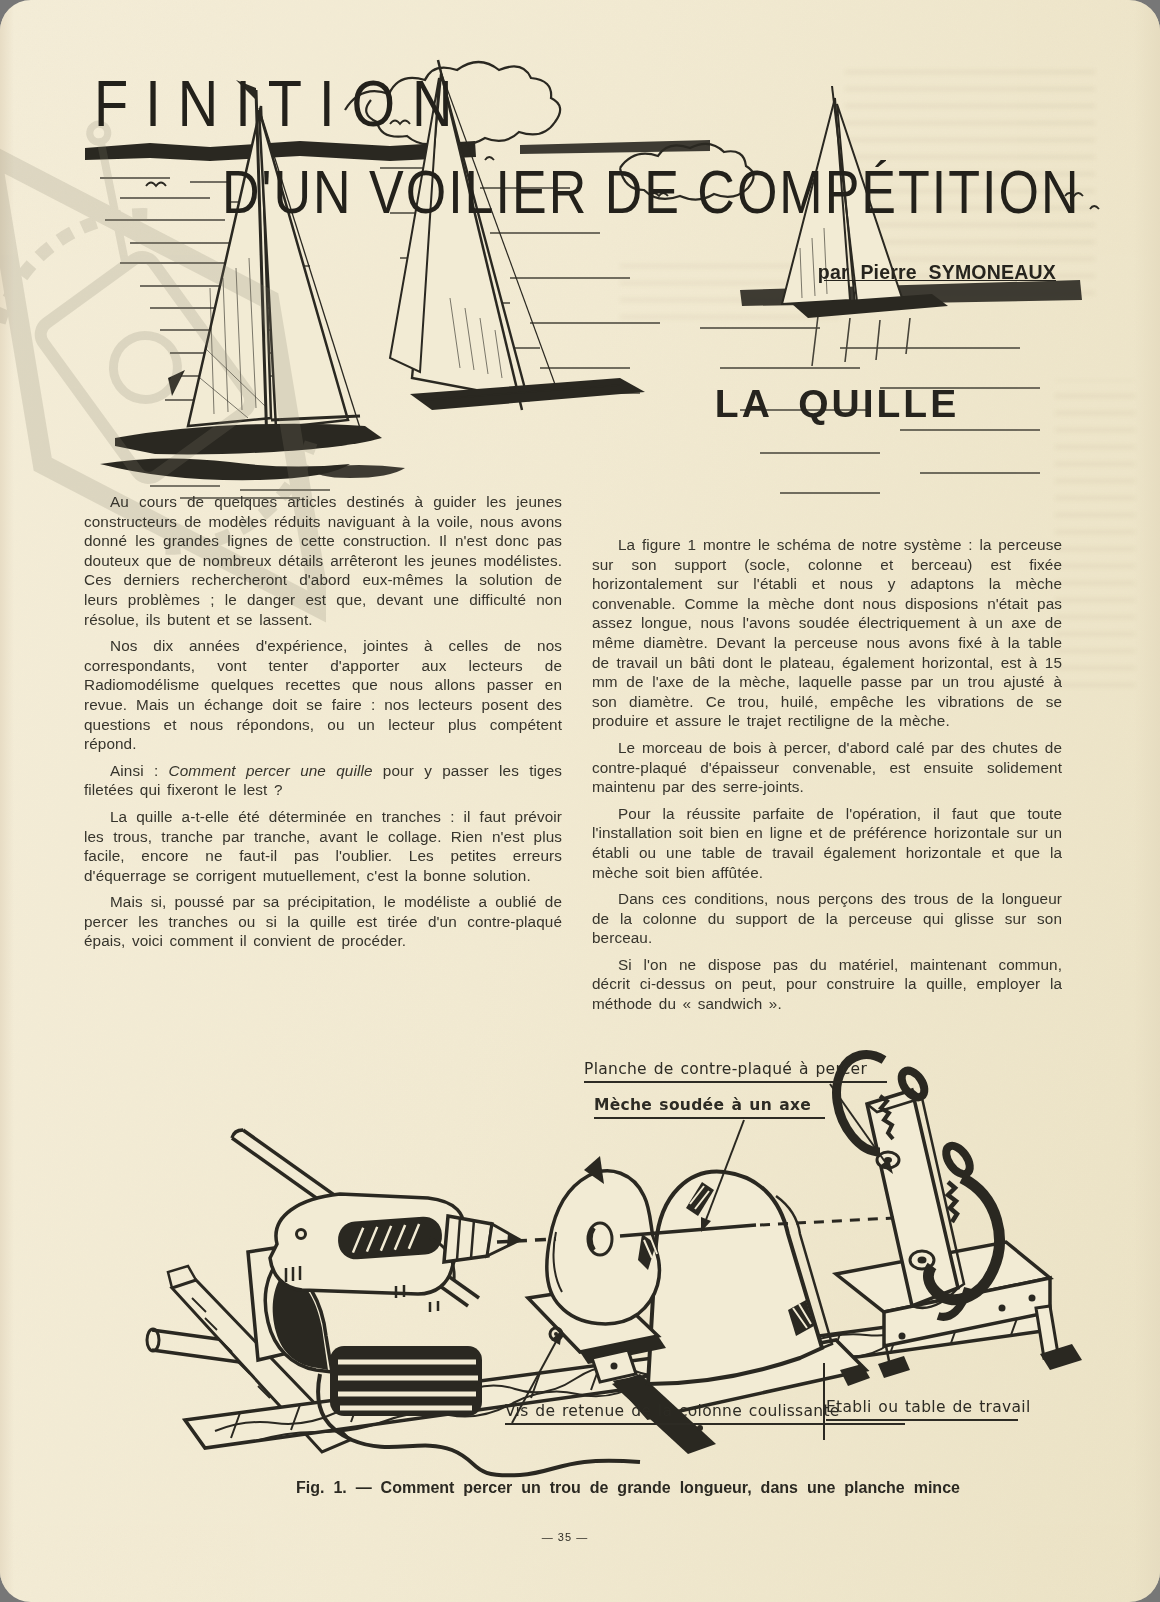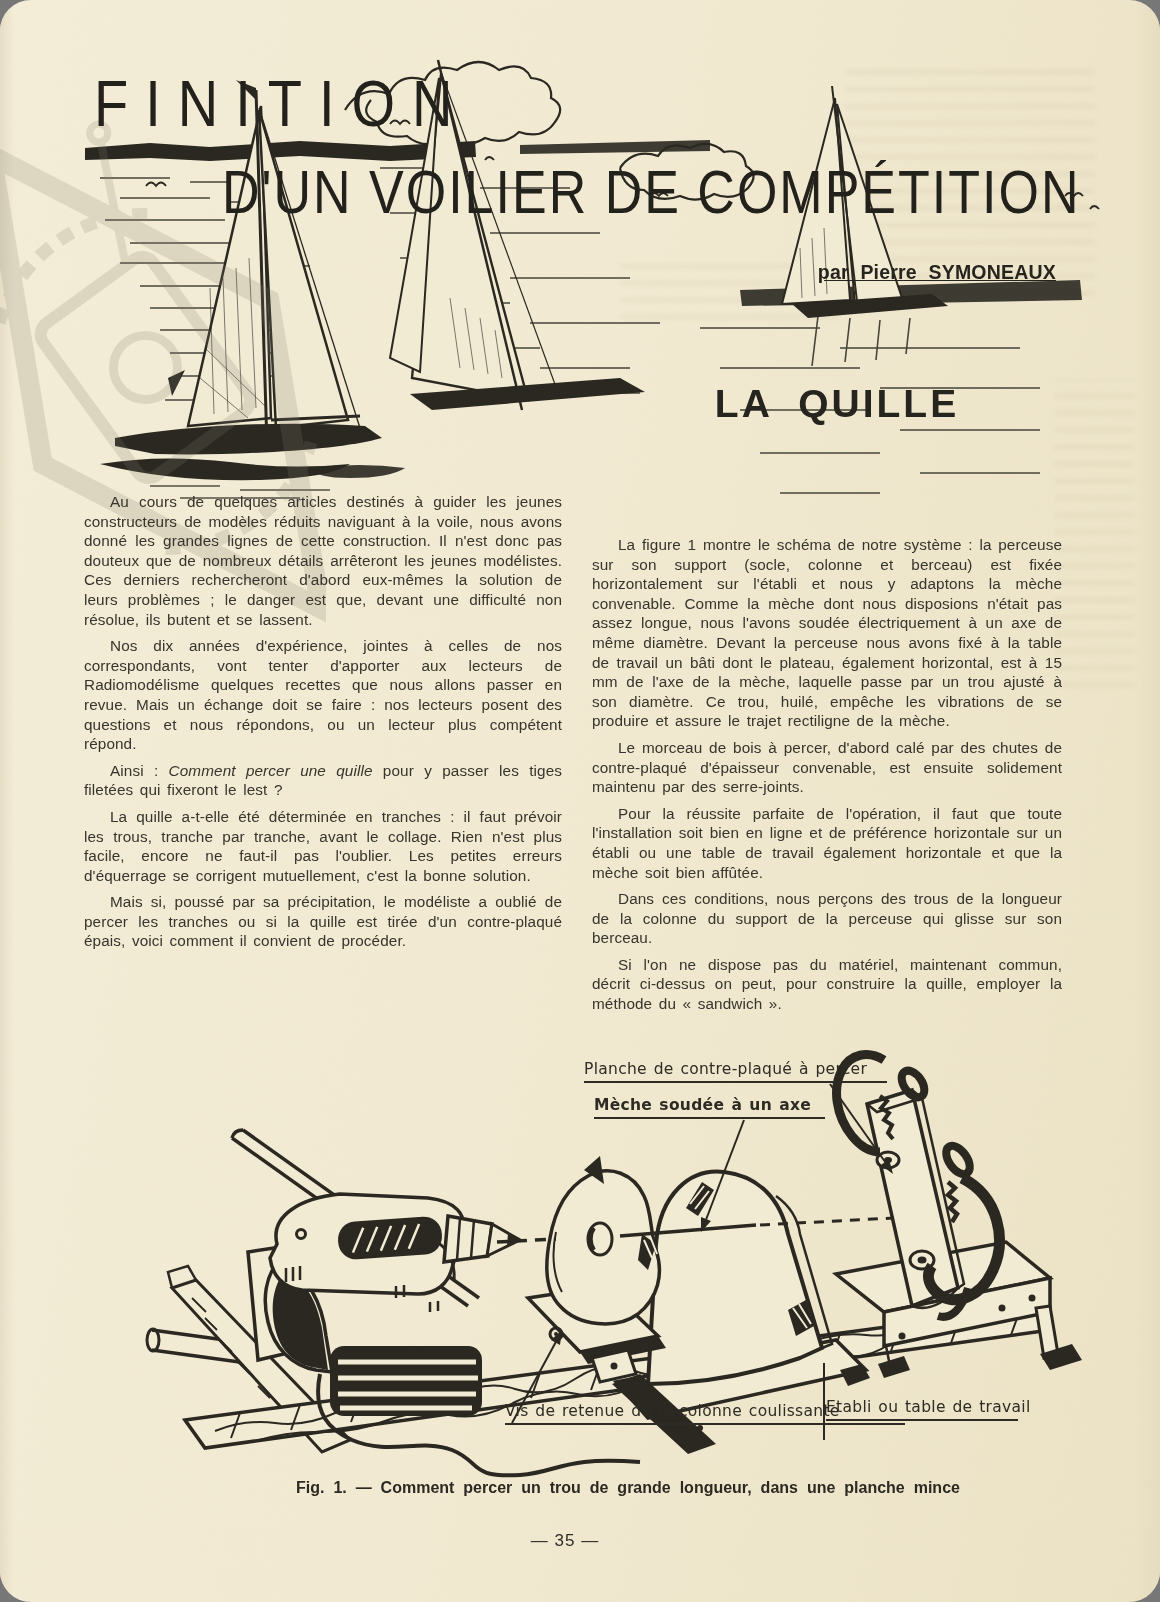--- a/index.html
+++ b/index.html
@@ -33,21 +33,21 @@
   .fig-label{position:absolute;z-index:7;font-family:"DejaVu Sans",sans-serif;font-size:15.5px;
     color:#2d2b24;border-bottom:2px solid #2d2b24;padding:0 10px 3px 0;
     letter-spacing:.3px;word-spacing:1.5px;white-space:nowrap;}
   .lbl-planche{left:584px;top:1060px;padding-right:20px;}
   .lbl-meche{left:594px;top:1096px;padding-right:14px;font-weight:bold;}
   .lbl-vis{left:505px;top:1402px;width:400px;box-sizing:border-box;}
   .lbl-etabli{left:826px;top:1398px;width:192px;box-sizing:border-box;}
   .fig-caption{position:absolute;left:266px;top:1479px;z-index:6;font-weight:bold;
     font-size:16px;word-spacing:4.5px;color:#2b2922;white-space:nowrap;margin-left:30px;}
   .page-number{position:absolute;left:0;top:1531px;width:1130px;z-index:6;text-align:center;
-    font-size:17px;letter-spacing:1px;color:#2f2d26;}
+    font-size:11px;letter-spacing:1px;color:#2f2d26;}
   
   .ln{stroke:#2a2821;fill:none;}
   .fp{fill:#f2ebd4;}
   .fk{fill:#2a2821;}
 </style>
 </head>
 <body>
 
 <div class="page">
 

